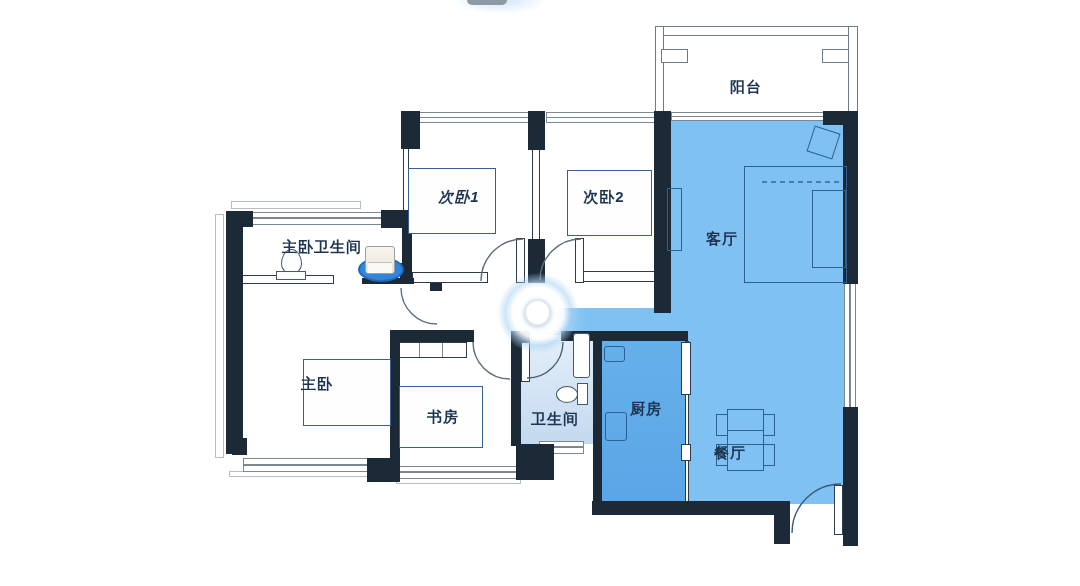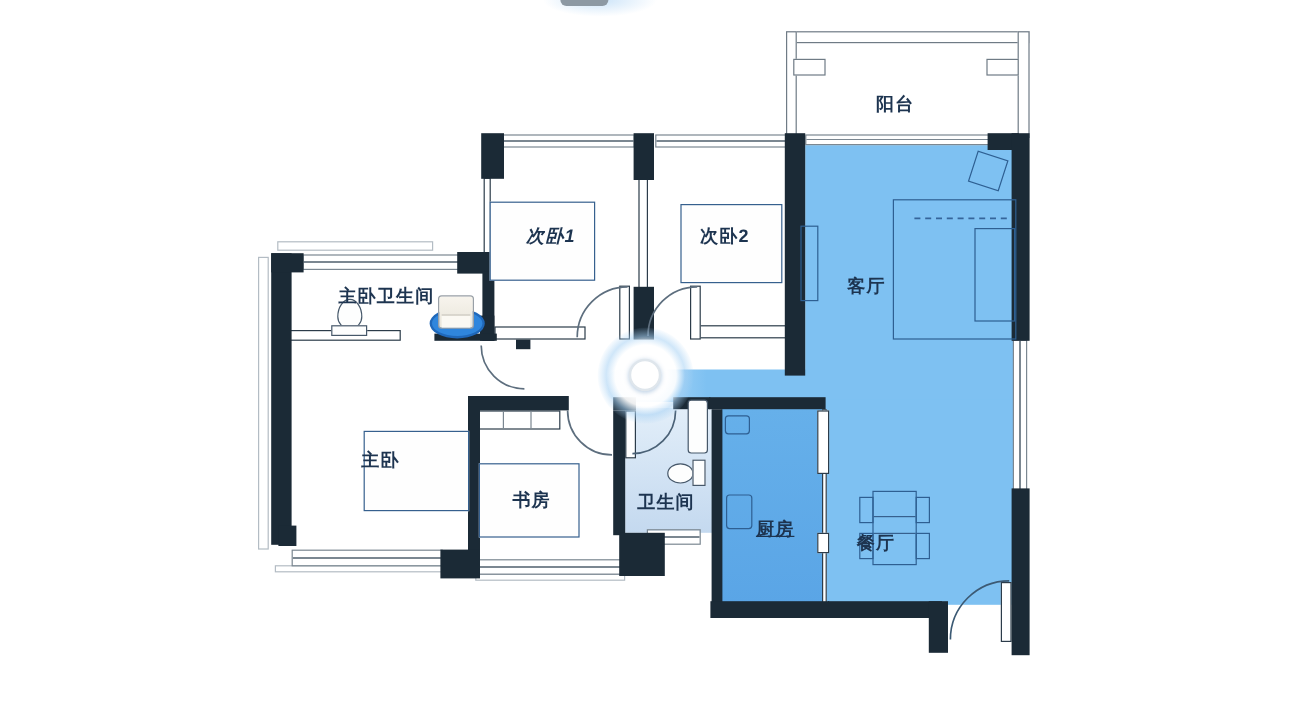--- a/index.html
+++ b/index.html
@@ -161,21 +161,21 @@
   <div class="a" style="left:400px;top:342px;width:111px;height:123px;"></div>
 
   <div class="a lbl" style="left:746px;top:87px;">阳台</div>
   <div class="a lbl" style="left:459px;top:197px;font-style:italic;">次卧1</div>
   <div class="a lbl" style="left:604px;top:197px;">次卧2</div>
   <div class="a lbl" style="left:722px;top:239px;">客厅</div>
   <div class="a lbl" style="left:322px;top:247px;">主卧卫生间</div>
   <div class="a lbl" style="left:317px;top:384px;">主卧</div>
   <div class="a lbl" style="left:443px;top:417px;">书房</div>
   <div class="a lbl" style="left:555px;top:419px;">卫生间</div>
-  <div class="a lbl" style="left:646px;top:441px;text-decoration:underline;">厨房</div>
+  <div class="a lbl" style="left:646px;top:409px;">厨房</div>
   <div class="a lbl" style="left:730px;top:453px;">餐厅</div>
 
   <div class="a halo" style="left:498px;top:273px;width:80px;height:80px;"></div>
   <div class="a core" style="left:524px;top:299px;width:27px;height:27px;"></div>
 
   <div class="a sliverglow" style="left:452px;top:0;width:96px;height:14px;"></div>
   <div class="a sliver" style="left:467px;top:0;width:40px;height:5px;"></div>
 
 </div>
 

